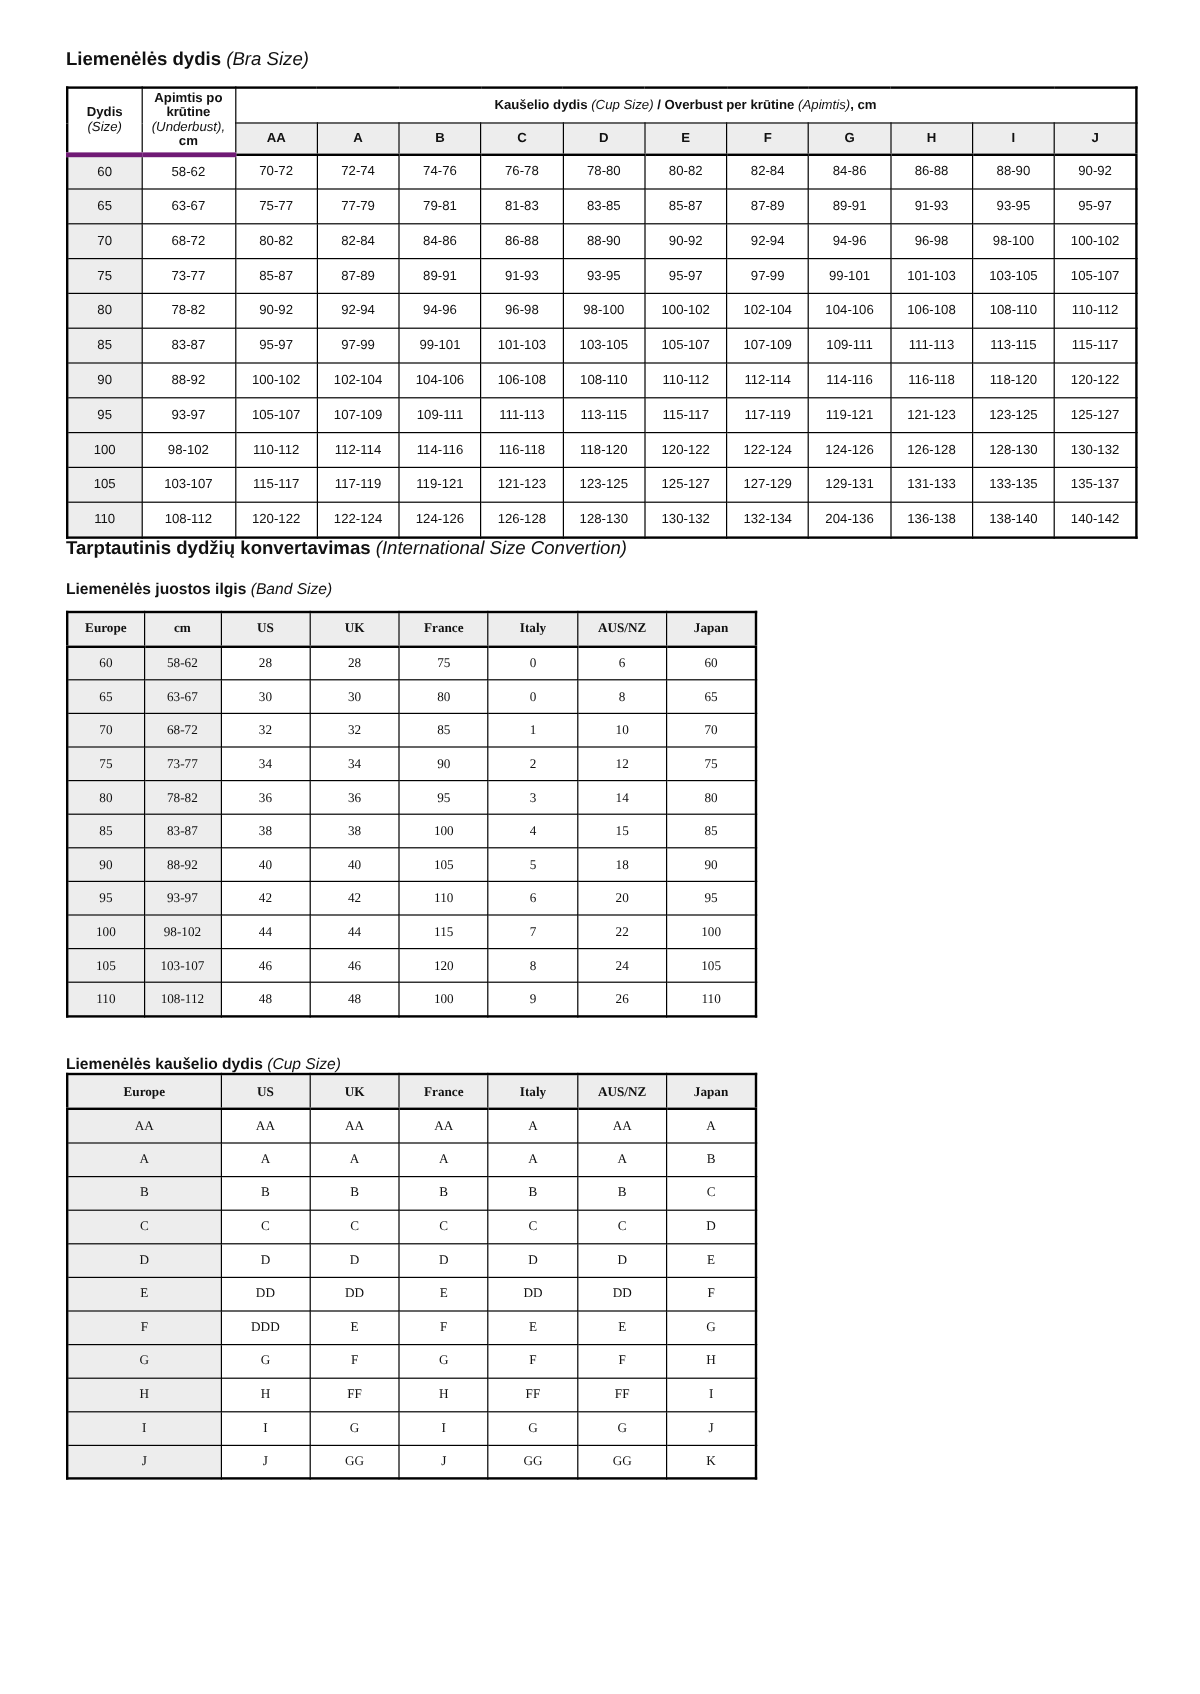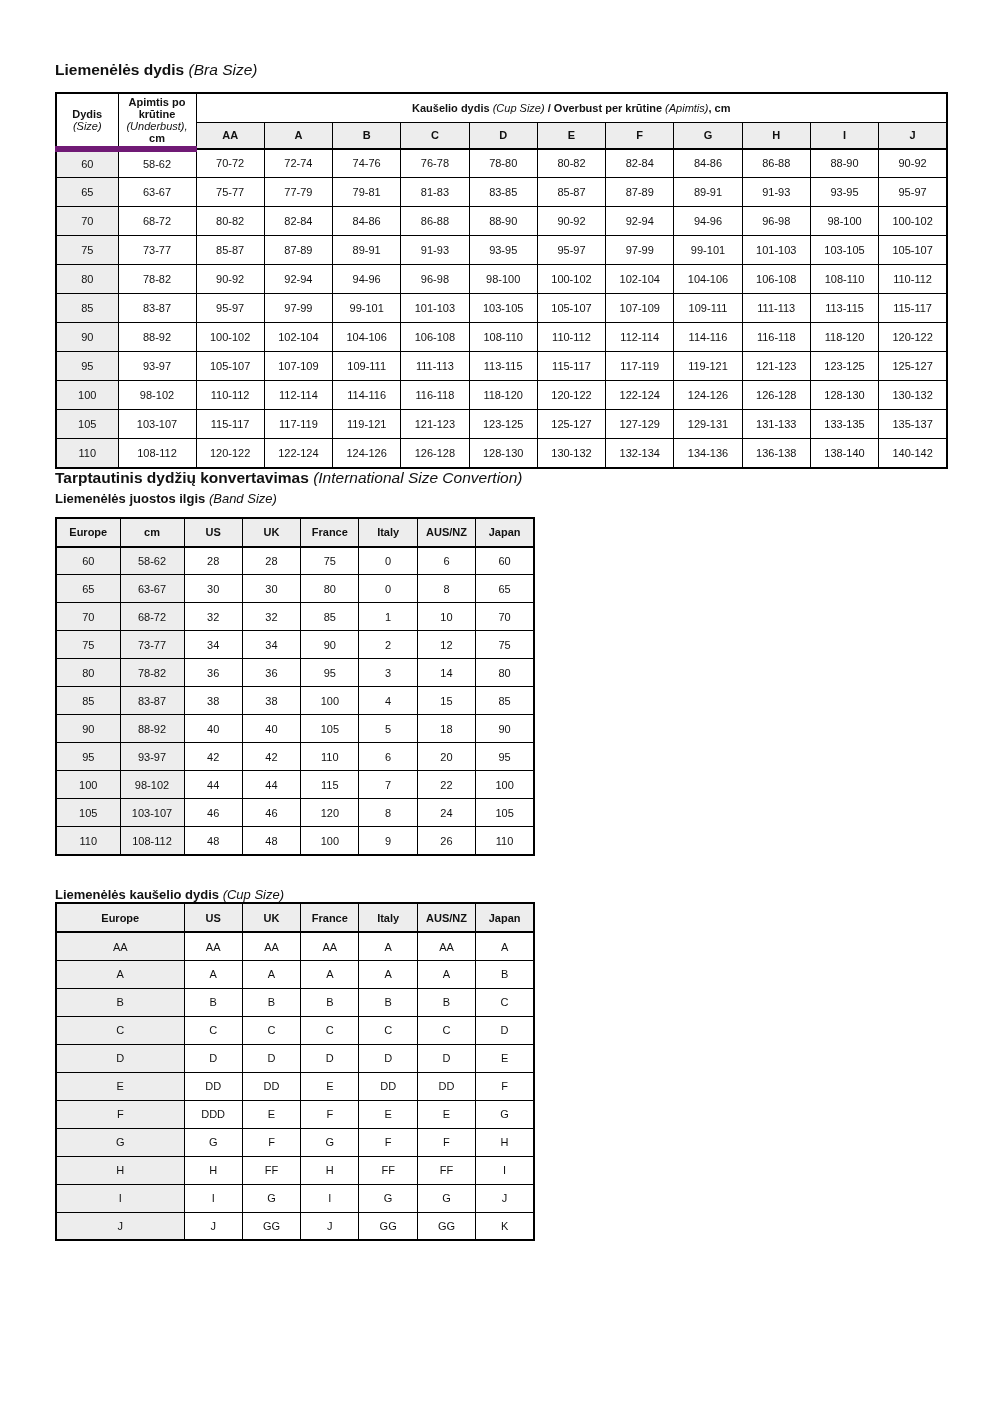--- a/index.html
+++ b/index.html
@@ -4,27 +4,27 @@
 <style>
   * { box-sizing: border-box; }
   html, body { margin: 0; padding: 0; }
   body {
     width: 1000px;
     background: #ffffff;
     color: #111111;
     font-family: "Liberation Sans", sans-serif;
     -webkit-font-smoothing: antialiased;
   }
-  .page { padding: 61px 50px 50px 55px; }
+  .page { padding: 41px 50px 50px 55px; }
 
   .heading { margin: 0; font-weight: 400; line-height: 1.2; }
   .h-main { font-size: 15.5px; }
   .h-mid  { font-size: 15.5px; }
   .h-sub  { font-size: 13px; }
-  .h-sub.band { margin-top: 4px; margin-bottom: 10px; }
+  .h-sub.band { margin-top: 16px; margin-bottom: 10px; }
   .h-sub.cup  { margin-top: 31px; margin-bottom: 0; }
   .h-first { margin-bottom: 12px; }
   .hb { font-weight: 700; }
   .hi { font-style: italic; font-weight: 400; }
 
   table.tbl {
     border-collapse: collapse;
     table-layout: fixed;
     border: 2px solid #000;
   }
@@ -36,28 +36,28 @@
     padding: 2px 2px;
     overflow: hidden;
   }
   .tbl th { font-weight: 700; }
   .tbl td { font-weight: 400; height: 29px; }
   .gray { background: #ededed; }
   .b { font-weight: 700; }
   .i { font-style: italic; font-weight: 400; }
   .thickR { border-right: 2px solid #000; }
   .tbl thead .hdr-bottom th { border-bottom: 2px solid #000; }
-  .tbl thead th.rowspan2 { border-bottom: 6px solid #701a75; }
+  .tbl thead th.rowspan2 { border-bottom: 4px solid #701a75; }
 
   #bra-table { width: 893px; }
   #bra-table thead tr.hdr1 th { height: 30px; }
   #bra-table thead tr.hdr2 th { height: 26px; }
   #bra-table td { height: 29px; }
 
-  #band-table, #cup-table { width: 480px; }
+  #band-table, #cup-table { width: 576px; font-family: Liberation Serif, serif; }
   #band-table thead th, #cup-table thead th { height: 29px; }
   #band-table td, #cup-table td { height: 28px; }
 </style>
 </head>
 <body>
 
 <div class="page">
 
   <h2 class="heading h-main h-first">
     <span class="hb">Liemenėlės dydis</span>
@@ -255,21 +255,21 @@
         <tr>
           <td class="gray b">110</td>
           <td class="b thickR">108-112</td>
           <td>120-122</td>
           <td>122-124</td>
           <td>124-126</td>
           <td>126-128</td>
           <td>128-130</td>
           <td>130-132</td>
           <td>132-134</td>
-          <td>134-136</td>
+          <td>204-136</td>
           <td>136-138</td>
           <td>138-140</td>
           <td>140-142</td>
         </tr>
       </tbody>
   </table>
 
   <h2 class="heading h-mid">
     <span class="hb">Tarptautinis dydžių konvertavimas</span>
     <span class="hi">(International Size Convertion)</span>

